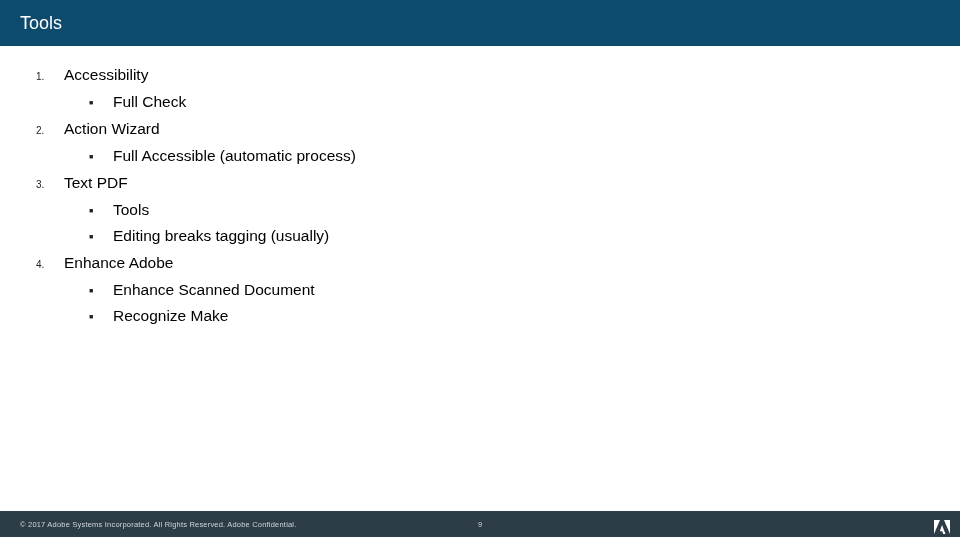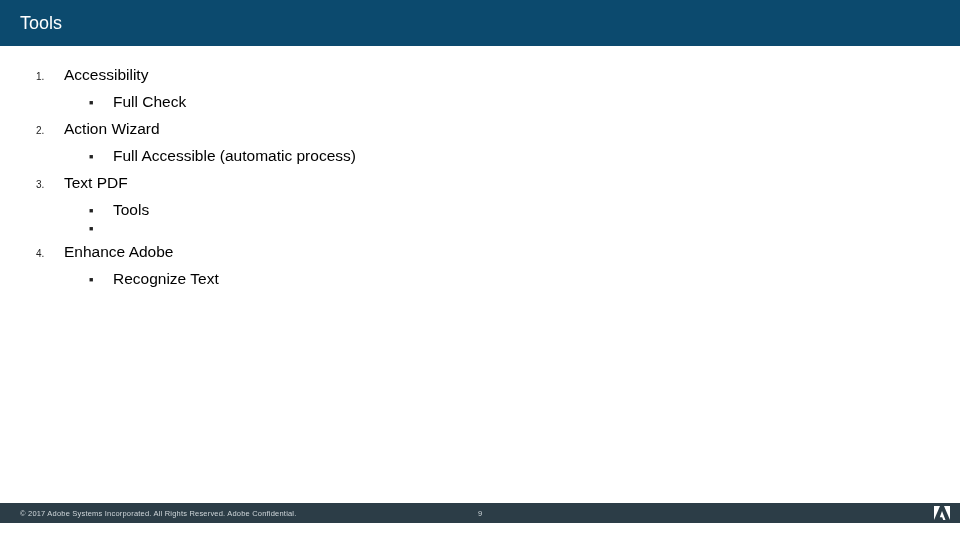--- a/index.html
+++ b/index.html
@@ -7,21 +7,21 @@
   .content{padding:18px 36px 0 36px}
   .ol{list-style:none;margin:0;padding:0}
   .li{display:flex;align-items:baseline;margin-top:2px}
   .num{font-size:10px;width:28px;flex:0 0 28px;color:#222}
   .lbl{font-size:15.5px;color:#000000}
   .sub{list-style:none;margin:9px;padding:0}
   .sub .li{margin-top:8px}
   .sq{font-size:7px;width:24px;flex:0 0 24px;text-align:left;color:#222;position:relative;top:-2px}
   .sub .lbl{font-size:15.5px}
   .indent{padding-left:44px}
-  .footer{position:absolute;left:0;bottom:17px;width:960px;height:20px;background:#2c3d47;color:#cfd6da;display:flex;align-items:center;font-size:7.5px}
+  .footer{position:absolute;left:0;bottom:3px;width:960px;height:26px;background:#2c3d47;color:#cfd6da;display:flex;align-items:center;font-size:7.5px}
   .footer .copy{padding-left:20px;letter-spacing:.2px}
   .footer .page{position:absolute;left:50%;transform:translateX(-50%)}
   .footer .logo{position:absolute;right:10px;bottom:3px}
   .logo svg{display:block}
 </style>
 </head>
 <body>
 
 <div class="titlebar">
   <span>Tools</span>
@@ -61,33 +61,38 @@
       <span class="lbl">Text PDF</span>
     </li>
     <li class="indent">
       <ul class="sub">
         <li class="li">
           <span class="sq">■</span>
           <span class="lbl">Tools</span>
         </li>
         <li class="li">
           <span class="sq">■</span>
+          <span class="lbl">Editing breaks tagging (usually)</span>
         </li>
       </ul>
     </li>
 
     <li class="li" style="margin-top:8px">
       <span class="num">4.</span>
       <span class="lbl">Enhance Adobe</span>
     </li>
     <li class="indent">
       <ul class="sub">
         <li class="li">
           <span class="sq">■</span>
-          <span class="lbl">Recognize Text</span>
+          <span class="lbl">Enhance Scanned Document</span>
+        </li>
+        <li class="li">
+          <span class="sq">■</span>
+          <span class="lbl">Recognize Make</span>
         </li>
       </ul>
     </li>
 
   </ul>
 </div>
 
 <div class="footer">
   <span class="copy">© 2017 Adobe Systems Incorporated.  All Rights Reserved.  Adobe Confidential.</span>
   <span class="page">9</span>

